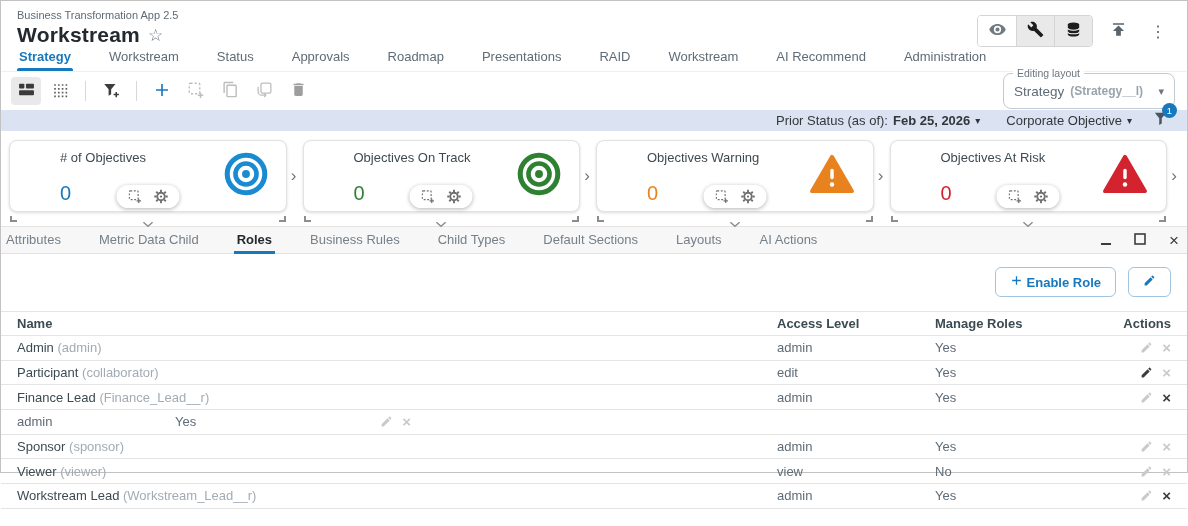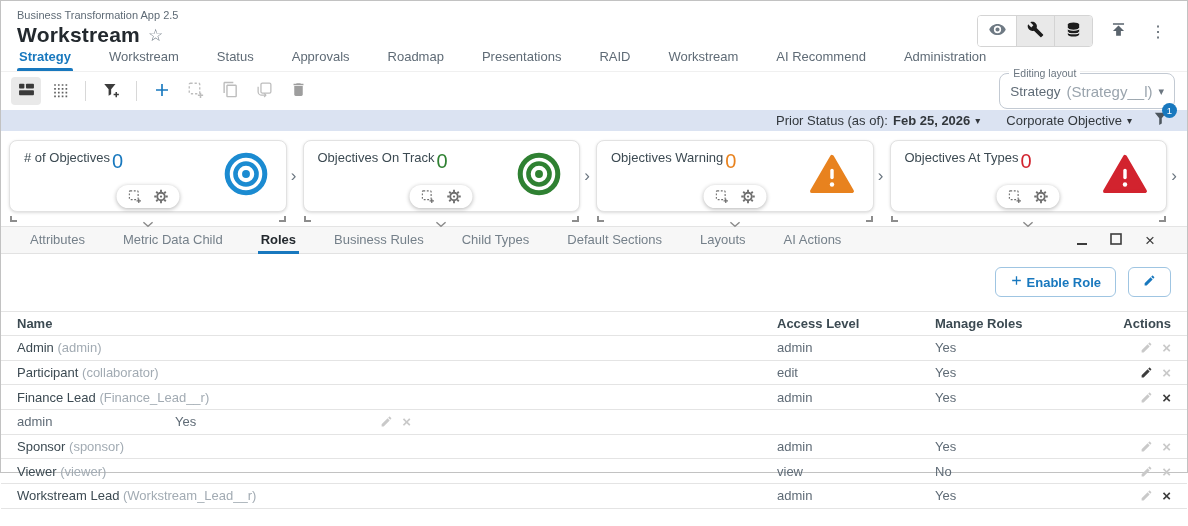--- a/index.html
+++ b/index.html
@@ -28,55 +28,55 @@
 
   
   .toolbar { display:flex; align-items:center; justify-content:space-between; padding:3px 8px 3px 10px; height:38px; }
   .tools { display:flex; align-items:center; gap:4px; }
   .tool { width:30px; height:28px; display:flex; align-items:center; justify-content:center; border:none; background:transparent; border-radius:4px; cursor:pointer; }
   .tool.active { background:#e9e9e9; }
   .tdiv { width:1px; height:20px; background:#d8d8d8; margin:0 6px; }
   .layout-select { position:relative; border:1px solid #c3cad3; border-radius:8px; min-width:172px; height:36px; display:flex; align-items:center; padding:0 10px; gap:6px; cursor:pointer; margin-right:4px; }
   .layout-select .lbl { position:absolute; top:-7px; left:9px; background:#fff; padding:0 4px; font-size:10.5px; color:#6b7680; }
   .layout-select .val { font-size:13.5px; color:#5f6b76; }
-  .layout-select .code { font-size:15px; color:#9aa4ad; }
+  .layout-select .code { font-size:12px; color:#9aa4ad;font-weight:bold; }
   .layout-select .caret { margin-left:auto; color:#6b7680; font-size:11px; }
 
   
   .filter-bar { background:#dbe3f2; height:28px; display:flex; align-items:center; justify-content:flex-end; gap:26px; padding:0 18px; }
   .fb-item { display:flex; align-items:center; gap:5px; font-size:13px; color:#32373c; cursor:pointer; white-space:nowrap; }
   .fb-item b { font-weight:700; }
   .fb-caret { font-size:10px; color:#32373c; }
   .funnel-wrap { position:relative; margin-left:-6px; cursor:pointer; }
   .badge { position:absolute; top:-7px; right:-8px; width:15px; height:15px; border-radius:50%; background:#1878be; color:#fff; font-size:9.5px; display:flex; align-items:center; justify-content:center; }
 
   
   .cards-row { display:flex; padding:9px 4px 0 8px; height:97px; }
   .card-slot { flex:1; display:flex; flex-direction:column; position:relative; padding-right:2px; }
   .slot-top { display:flex; align-items:stretch; height:72px; }
   .card { flex:1; background:#fff; border:1px solid #e2e2e2; border-radius:8px; box-shadow:0 1px 3px rgba(0,0,0,.14); position:relative; padding:9px 14px; display:flex; justify-content:space-between; }
-  .card-info { display:flex; flex-direction:row; gap:2px; }
+  .card-info { display:flex; flex-direction:column; gap:17px;margin-left:36px; }
   .card-title { font-size:13px; color:#3c4a52; }
   .card-value { font-size:20px; }
   .card-value.blue { color:#1878be; } .card-value.green { color:#2f8132; }
   .card-value.orange { color:#e8821e; } .card-value.red { color:#d2232e; }
   .card-icon { align-self:center; margin-right:4px; }
   .c-blue { color:#1b8bd1; } .c-green { color:#2f8132; } .c-orange { color:#e8821e; } .c-red { color:#d2232e; }
   .pill { position:absolute; left:50%; transform:translateX(-50%); bottom:3px; background:#fff; border-radius:16px; box-shadow:0 1px 4px rgba(0,0,0,.3); padding:4px 11px; display:flex; align-items:center; gap:11px; }
   .pill .picon { display:flex; cursor:pointer; }
   .next-chevron { width:14px; display:flex; align-items:center; justify-content:center; font-size:17px; color:#6b7680; cursor:pointer; }
   .slot-handles { height:14px; position:relative; margin-right:14px; }
   .corner { position:absolute; width:7px; height:6px; bottom:4px; }
   .corner.bl { left:1px; border-left:2px solid #8d8d8d; border-bottom:2px solid #8d8d8d; }
   .corner.br { right:1px; border-right:2px solid #8d8d8d; border-bottom:2px solid #8d8d8d; }
   .handle-chevron { position:absolute; left:50%; transform:translateX(-50%); top:2px; cursor:pointer; }
 
   
   .panel { flex:1; display:flex; flex-direction:column; border-top:1px solid #e4e4e4; }
-  .ptabs { background:#f7f7f7; border-bottom:1px solid #e2e2e2; display:flex; align-items:center; padding:0 28px; height:27px; gap:36px; }
+  .ptabs { background:#f7f7f7; border-bottom:1px solid #e2e2e2; display:flex; align-items:center; padding:0 4px; height:27px; gap:36px; }
   .ptab { font-size:13px; color:#75808a; cursor:pointer; position:relative; padding:4px 1px 6px; white-space:nowrap; }
   .ptab.active { color:#23292e; font-weight:600; }
   .ptab.active::after { content:""; position:absolute; left:-2px; right:-2px; bottom:-1px; height:2.5px; background:#1878be; }
   .pcontrols { margin-left:auto; display:flex; align-items:center; gap:16px; }
   .pc-btn { background:none; border:none; cursor:pointer; display:flex; align-items:center; justify-content:center; width:18px; height:18px; color:#3c3c3c; }
   .min-bar { width:10px; height:2px; background:#3c3c3c; margin-top:8px; }
   .close-x { font-size:17px; color:#3c3c3c; line-height:1; }
 
   .panel-actions { display:flex; justify-content:flex-end; gap:12px; padding:13px 16px 10px; }
   .obtn { display:flex; align-items:center; gap:4px; border:1px solid #9fc5e2; background:#fff; color:#1878be; font-size:13px; font-weight:600; border-radius:6px; padding:6px 14px; cursor:pointer; }
@@ -391,21 +391,21 @@
             </svg>
         </span>
         <span class="corner br"></span>
       </div>
     </div>
 
     <div class="card-slot">
       <div class="slot-top">
         <div class="card">
           <div class="card-info">
-            <span class="card-title">Objectives At Types</span>
+            <span class="card-title">Objectives At Risk</span>
             <span class="card-value red">0</span>
           </div>
           <span class="card-icon c-red">
             <svg width="46" height="42" viewBox="0 0 48 44">
                 <path d="M24 4 45 40 H3 Z" fill="currentColor" stroke="currentColor" stroke-width="4" stroke-linejoin="round"></path>
                 <rect x="22.2" y="16.5" width="3.6" height="11" rx="1.8" fill="#fff"></rect>
                 <circle cx="24" cy="33" r="2.3" fill="#fff"></circle>
               </svg>
           </span>
           <div class="pill">

